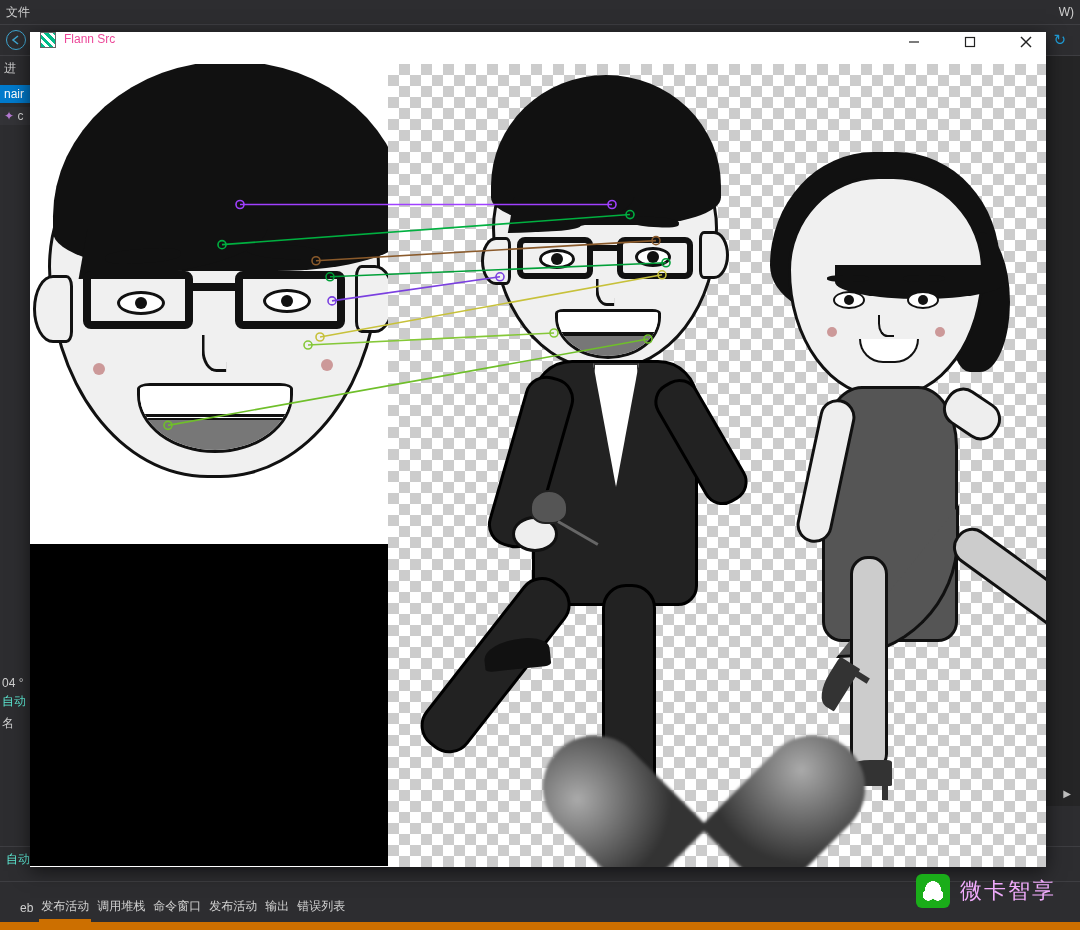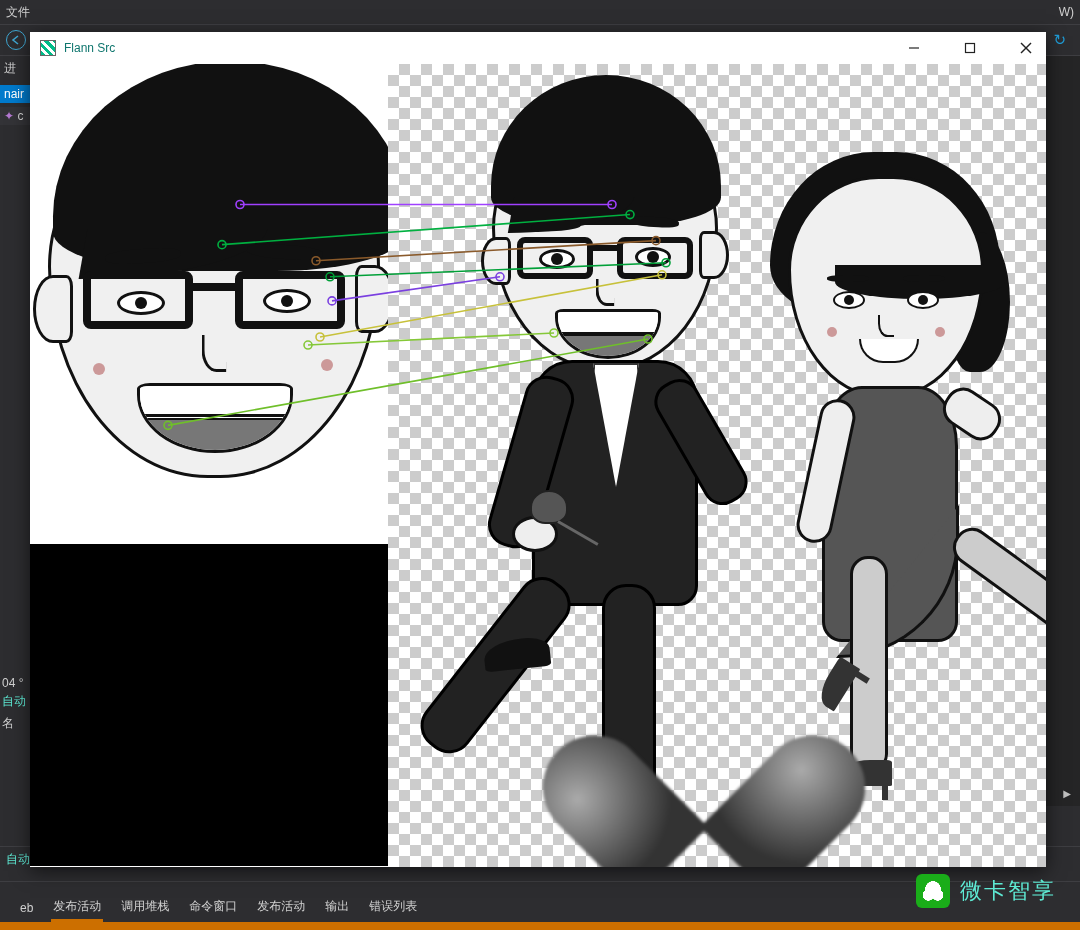--- a/index.html
+++ b/index.html
@@ -17,28 +17,28 @@
   .vs-left{position:absolute;left:0;top:0;width:36px;height:100%;background:#2d2d30;border-right:1px solid #3e3e42;font-size:12px}
   .left-lbl{padding:4px;color:#d0d0d0}
   .tab-sel{background:#007acc;color:#fff;padding:2px 4px;margin:4px 0}
   .tab-unsel{background:#333337;color:#d0d0d0;padding:2px 4px}
   .vs-main{position:absolute;left:36px;right:36px;top:0;height:100%;background:#1e1e1e}
   .code-text{position:absolute;right:6px;top:250px;color:#d7ba7d;font-size:14px;line-height:20px;text-align:left}
   .vs-right{position:absolute;right:0;top:0;width:36px;height:100%;background:#252526;border-left:1px solid #3e3e42}
   .scroll-arrow{position:absolute;right:4px;bottom:4px;width:18px;height:18px;color:#bfbfbf;font-size:10px;display:flex;align-items:center;justify-content:center}
   .vs-lower{position:absolute;left:0;right:0;bottom:58px;padding:4px 6px;font-size:12px;color:#d0d0d0;border-top:1px solid #3e3e42}
   .auto-blue{color:#5eead4}
-  .vs-bottom-tabs{position:absolute;left:0;right:0;bottom:8px;height:40px;display:flex;align-items:flex-end;gap:16px;padding:0 18px;font-size:12px;color:#d0d0d0;border-top:1px solid #3e3e42}
+  .vs-bottom-tabs{position:absolute;left:0;right:0;bottom:8px;height:40px;display:flex;align-items:flex-end;gap:4px;padding:0 18px;font-size:12px;color:#d0d0d0;border-top:1px solid #3e3e42}
   .btab{padding:4px 2px;cursor:pointer;border-bottom:3px solid transparent}
   .btab-accent{border-bottom-color:#cc6f00}
   .progress-strip{position:absolute;left:0;right:0;bottom:0;height:8px;background:#cc6f00}
 
   
   .imgwin{position:absolute;left:30px;top:32px;width:1016px;height:835px;background:#fff;box-shadow:0 4px 18px rgba(0,0,0,.6);display:flex;flex-direction:column;z-index:50}
-  .imgwin-title{height:32px;display:flex;align-items:center;padding:0 10px;background:#fff;color:#0f766e;font-size:12px}
+  .imgwin-title{height:32px;display:flex;align-items:flex-start;padding:0 10px;background:#fff;color:#ec4899;font-size:12px}
   .imgwin-icon{width:14px;height:14px;margin-right:8px;background:repeating-linear-gradient(45deg,#0b8,#0b8 3px,#fff 3px,#fff 6px);border:1px solid #666}
   .win-btns{margin-left:auto;display:flex;align-items:center;gap:36px;color:#222}
   .win-btn{width:20px;height:20px;display:inline-flex;align-items:center;justify-content:center;font-size:13px}
   .win-close svg{width:12px;height:12px}
   .imgwin-body{flex:1;position:relative;background:#fff;overflow:hidden}
 
   
   .src-panel{position:absolute;left:0;top:0;width:358px;height:480px;background:#fff}
   .src-black{position:absolute;left:0;top:480px;width:358px;height:322px;background:#000}
   .face{position:relative;width:100%;height:100%}
@@ -142,21 +142,21 @@
   .heart:before,.heart:after{content:"";position:absolute;width:104px;height:160px;background:radial-gradient(circle at 30% 30%,#aaa,#333 70%);border-radius:60px 60px 0 0}
   .heart:before{left:0;transform:rotate(-45deg);transform-origin:100% 100%}
   .heart:after{left:96px;transform:rotate(45deg);transform-origin:0 100%}
 
   
   .matches{position:absolute;left:0;top:0;width:100%;height:100%;pointer-events:none}
 
   
   .wm{position:absolute;right:24px;bottom:22px;display:flex;align-items:center;gap:10px;z-index:60}
   .wm-ico{width:34px;height:34px;border-radius:6px;background:radial-gradient(circle at 50% 44%,#fff 0 30%,transparent 31%),radial-gradient(circle at 36% 62%,#fff 0 18%,transparent 19%),radial-gradient(circle at 64% 62%,#fff 0 18%,transparent 19%),#1aad19}
-  .wm-txt{color:#5eead4;font-size:22px;letter-spacing:2px}
+  .wm-txt{color:#f0abfc;font-size:22px;letter-spacing:2px}
 </style>
 </head>
 <body>
 
 <div class="vs-root">
 
 
   <div class="vs-menubar">
     <span class="vs-menu-item">文件</span>
     <span style="margin-left:auto">W)</span>

